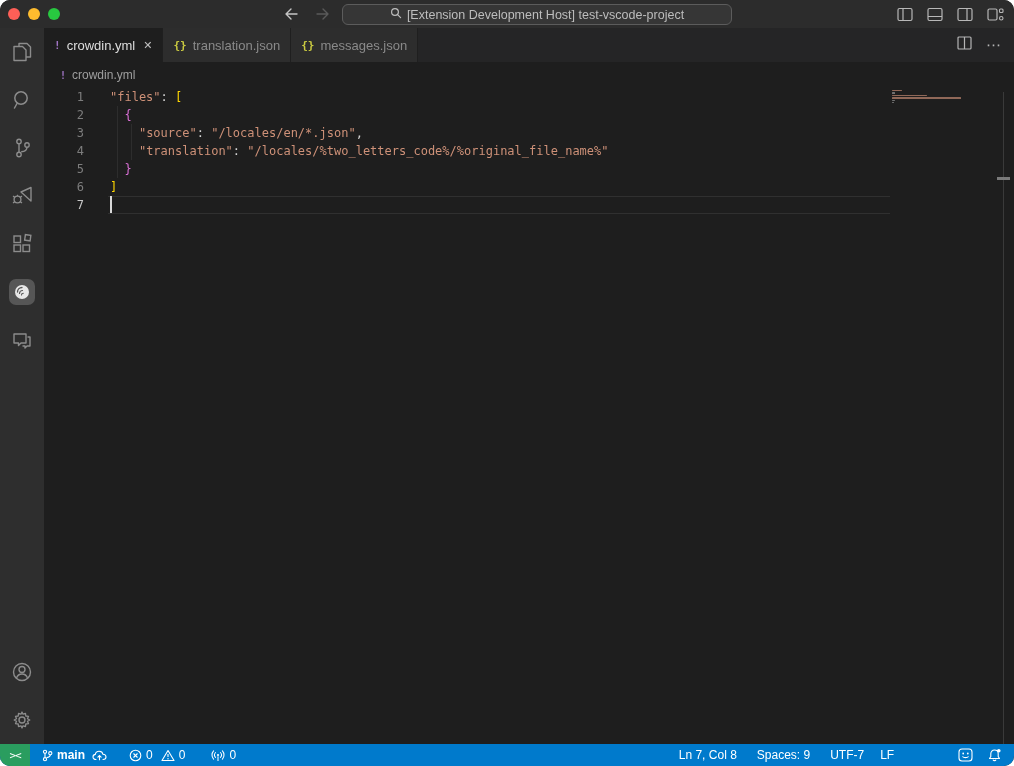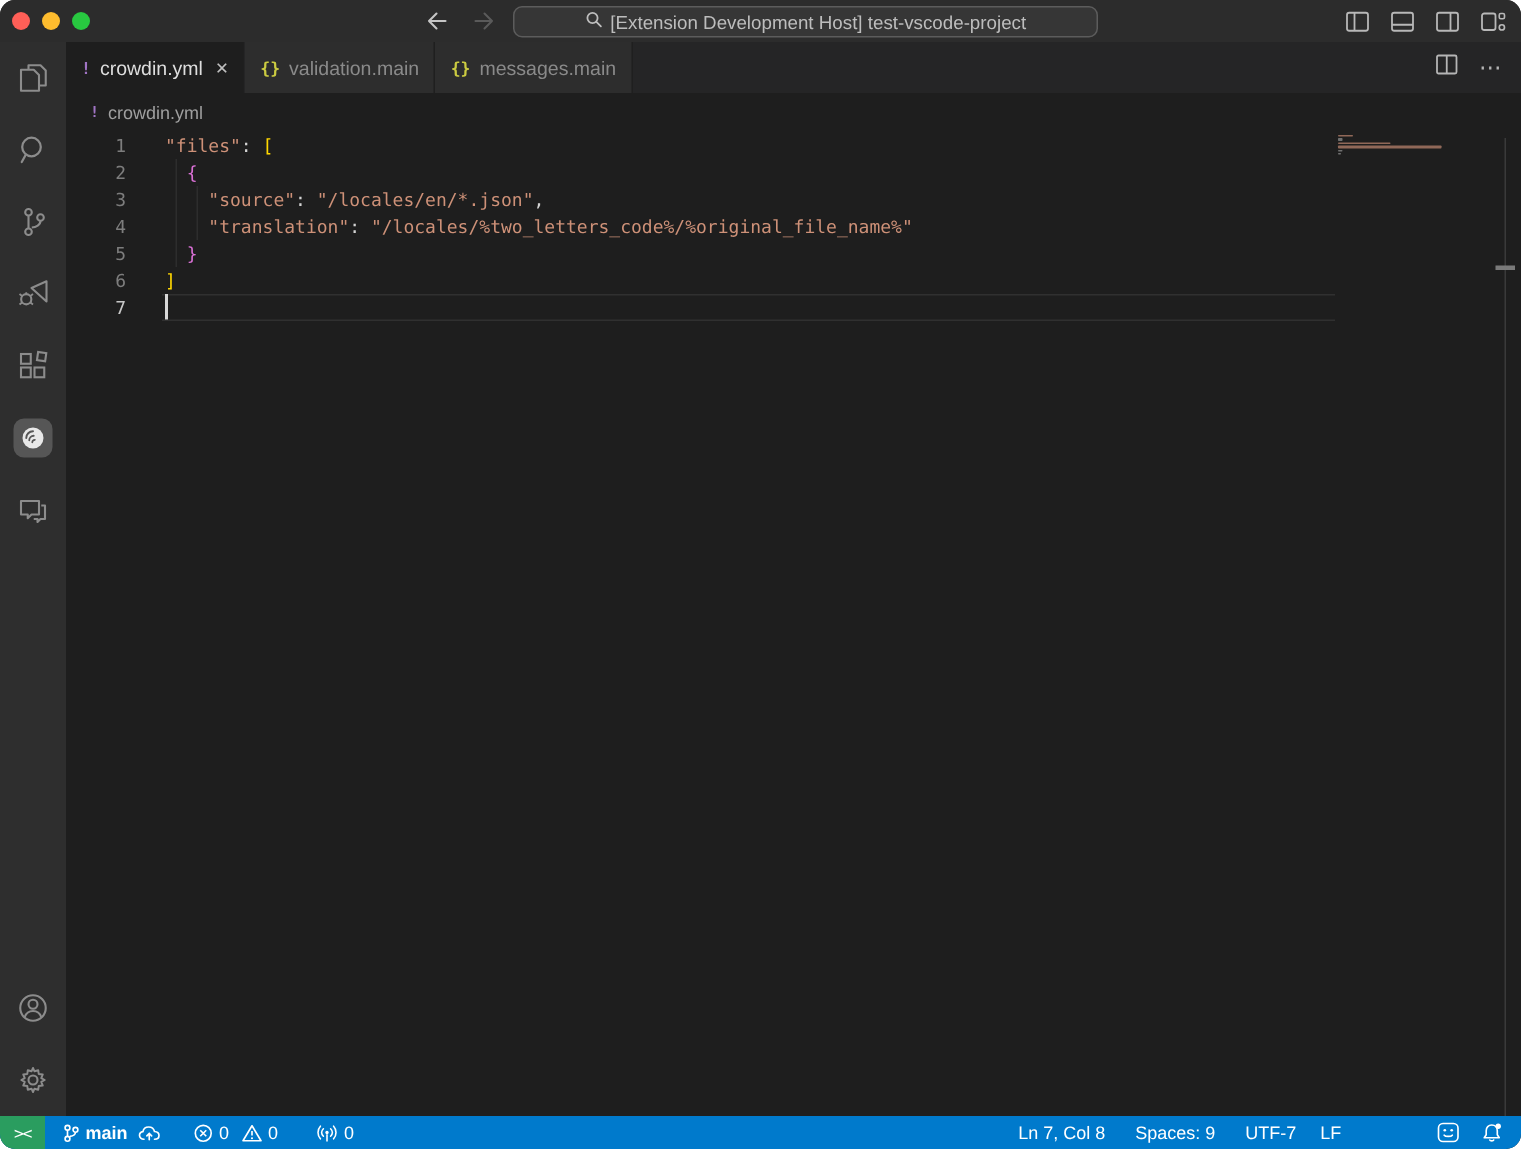--- a/index.html
+++ b/index.html
@@ -196,25 +196,25 @@
 
   <div class="editor-area">
     <div class="tabbar">
       <div class="tab active">
         <span class="ticon icon-yml">!</span>
         <span>crowdin.yml</span>
         <span class="close">✕</span>
       </div>
       <div class="tab inactive">
         <span class="ticon icon-json">{}</span>
-        <span>validation.main</span>
+        <span>translation.json</span>
       </div>
       <div class="tab inactive">
         <span class="ticon icon-json">{}</span>
-        <span>messages.main</span>
+        <span>messages.json</span>
       </div>
       <div class="tab-actions">
         <span>
           <svg width="15" height="14" viewBox="0 0 15 14">
               <rect x="1" y="1" width="13" height="12" rx="1" stroke="#b5b5b5" fill="none" stroke-width="1.2"></rect>
               <line x1="7.5" y1="1" x2="7.5" y2="13" stroke="#b5b5b5" stroke-width="1.2"></line>
             </svg>
         </span>
         <span style="font-size:15px; letter-spacing:1px;">⋯</span>
       </div>

